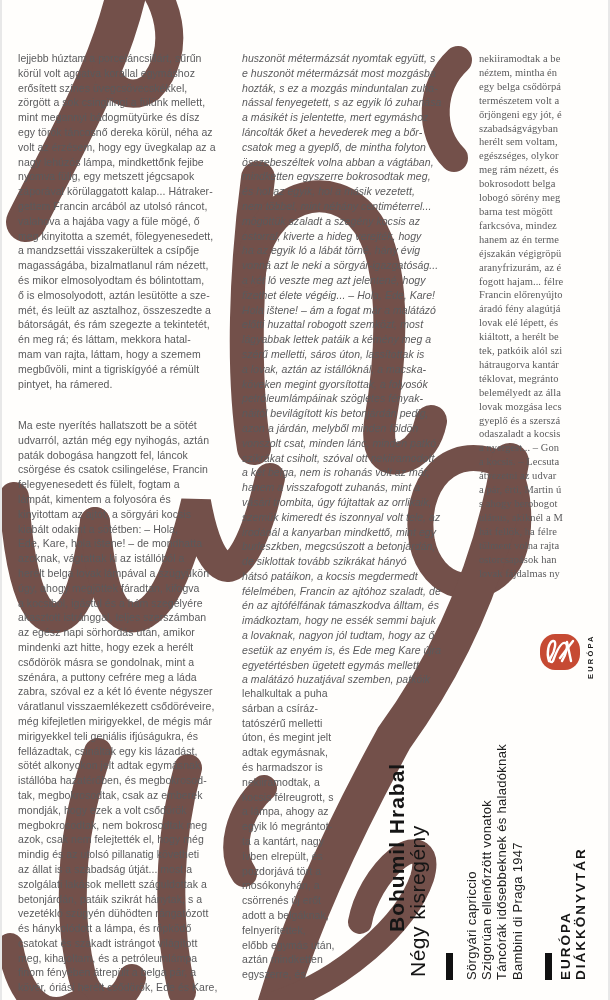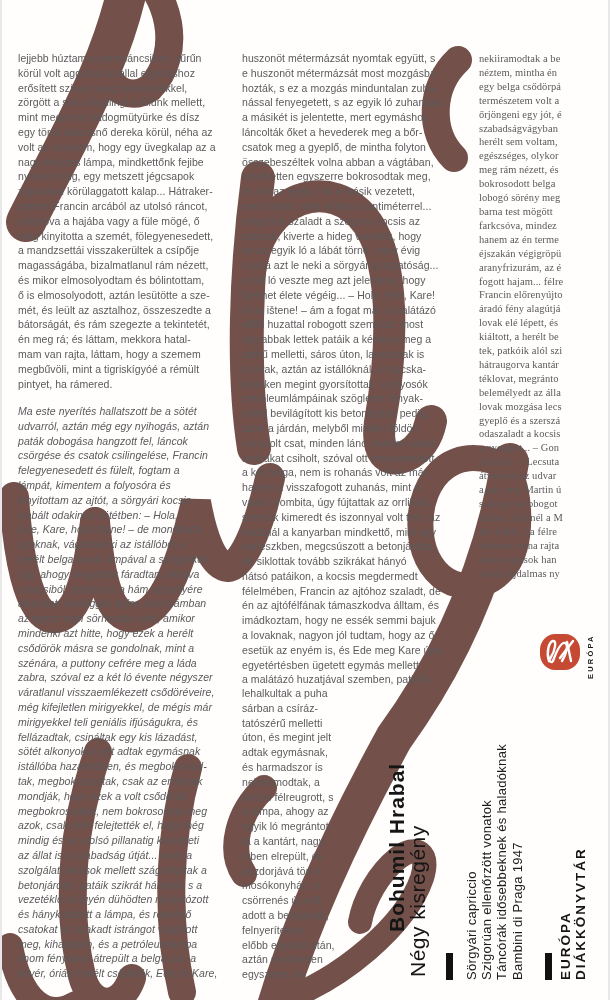--- a/index.html
+++ b/index.html
@@ -72,21 +72,21 @@
 magasságába, bizalmatlanul rám nézett,
 és mikor elmosolyodtam és bólintottam,
 ő is elmosolyodott, aztán lesütötte a sze-
 mét, és leült az asztalhoz, összeszedte a
 bátorságát, és rám szegezte a tekintetét,
 én meg rá; és láttam, mekkora hatal-
 mam van rajta, láttam, hogy a szemem
 megbűvöli, mint a tigriskígyóé a rémült
 pintyet, ha rámered.</div>
 
-  <div class="body-col" style="left:16px;top:404px;font-style:italic;">Ma este nyerítés hallatszott be a sötét
+  <div class="body-col" style="left:16px;top:418px;">Ma este nyerítés hallatszott be a sötét
 udvarról, aztán még egy nyihogás, aztán
 paták dobogása hangzott fel, láncok
 csörgése és csatok csilingelése, Francin
 felegyenesedett és fülelt, fogtam a
 lámpát, kimentem a folyosóra és
 kinyitottam az ajtót, a sörgyári kocsis
 kiabált odakint a sötétben: – Hola,
 Ede, Kare, hola ištene! – de mondhatta
 azoknak, vágtattak ki az istállóból a
 herélt belga lovak lámpával a szügyükön
@@ -112,21 +112,21 @@
 az állat is a szabadság útját... most a
 szolgálati lakások mellett száguldottak a
 betonjárdán, patáik szikrát hánytak, s a
 vezetékló szügyén dühödten rángatózott
 és hánykolódott a lámpa, és röpködő
 csatokat és szakadt istrángot világított
 meg, kihajoltam, és a petróleumlámpa
 finom fényében átrepült a belga pár, a
 kövér, óriási herélt csődörök, Ede és Kare,</div>
 
-  <div class="body-col" style="left:240px;top:51px;">huszonöt métermázsát nyomtak együtt, s
+  <div class="body-col" style="left:240px;top:51px;font-style:italic;">huszonöt métermázsát nyomtak együtt, s
 e huszonöt métermázsát most mozgásba
 hozták, s ez a mozgás minduntalan zuha-
 nással fenyegetett, s az egyik ló zuhanása
 a másikét is jelentette, mert egymáshoz
 láncolták őket a hevederek meg a bőr-
 csatok meg a gyeplő, de mintha folyton
 összebeszéltek volna abban a vágtában,
 mindketten egyszerre bokrosodtak meg,
 és hol az egyik, hol a másik vezetett,
 nem többel, mint néhány centiméterrel...

